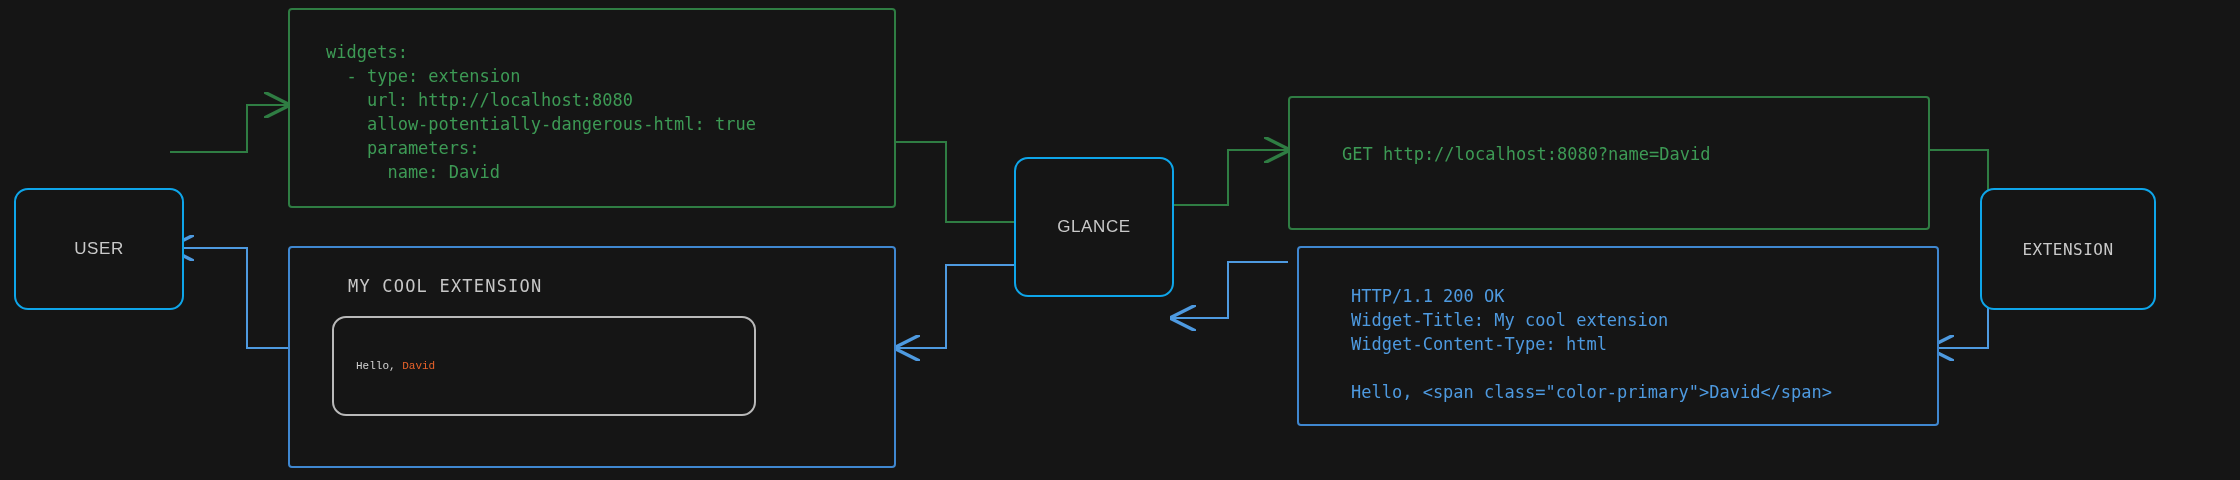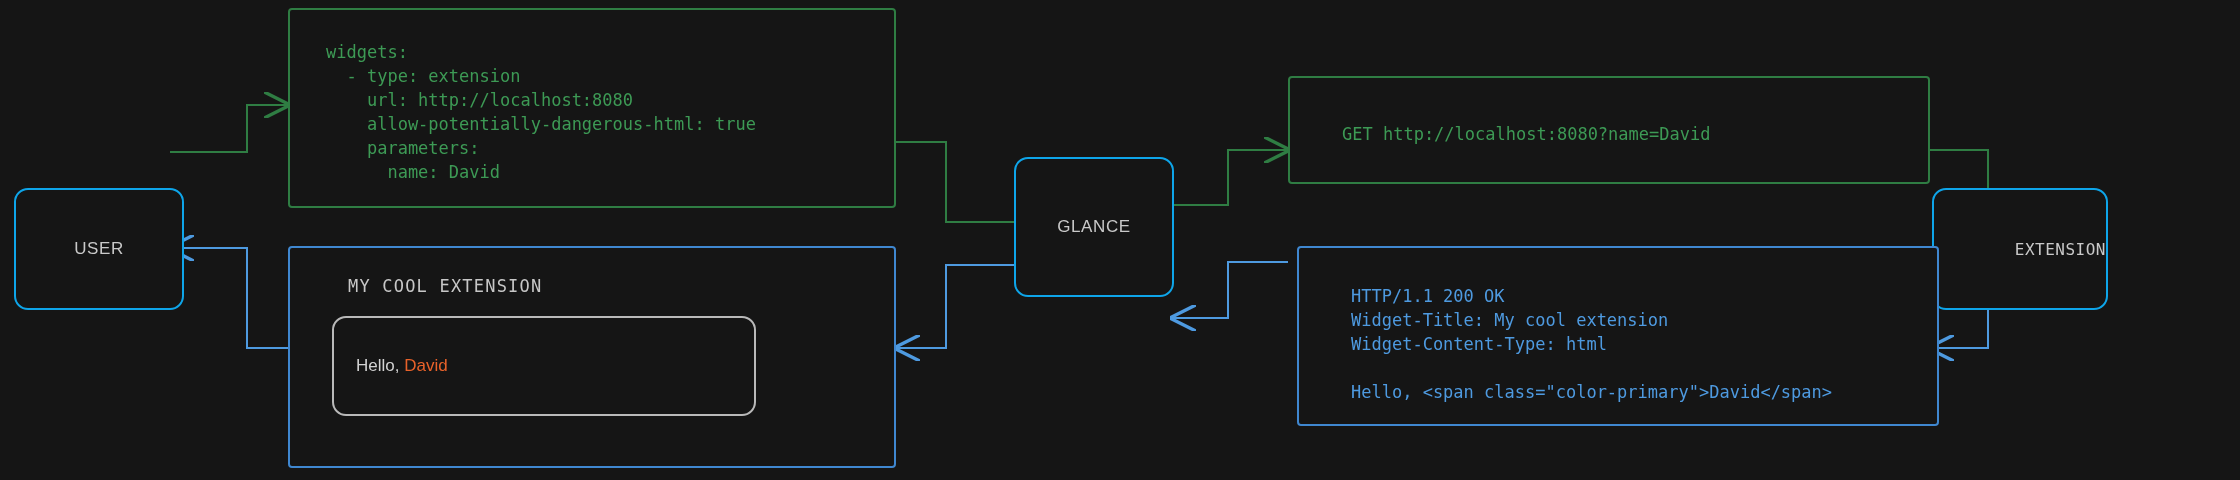--- a/index.html
+++ b/index.html
@@ -55,22 +55,22 @@
     font-size:17px;letter-spacing:1.2px;color:#c7c7c7;
   }
   .widget-inner{
     position:absolute;
     border:2px solid #b9b9b9;
     border-radius:14px;
     box-sizing:border-box;
     display:flex;align-items:center;
   }
   .widget-text{
-    font-family:Liberation Sans, sans-serif;
-    font-size:17px;color:#d2d2d2;white-space:pre;
+    font-family:Liberation Mono, monospace;
+    font-size:11px;color:#d2d2d2;white-space:pre;
   }
   .accent{color:#e8622a;}
 
   svg.wires{position:absolute;left:0;top:0;width:2240px;height:480px;z-index:1;}
 </style>
 </head>
 <body>
 
 <div id="stage">
 
@@ -118,34 +118,34 @@
   </svg>
 
   <div class="node" style="left:14px;top:188px;width:170px;height:122px;">
     <span class="node-label">USER</span>
   </div>
 
   <div class="node" style="left:1014px;top:157px;width:160px;height:140px;">
     <span class="node-label">GLANCE</span>
   </div>
 
-  <div class="node" style="left:1932px;top:188px;width:176px;height:122px;justify-content:flex-end;">
+  <div class="node" style="left:1980px;top:188px;width:176px;height:122px;">
     <span class="node-label mono">EXTENSION</span>
   </div>
 
   <div class="codebox green" style="left:288px;top:8px;width:608px;height:200px;">
     <div class="code green" style="padding:30px 0 0 36px;">widgets:
   - type: extension
     url: http://localhost:8080
     allow-potentially-dangerous-html: true
     parameters:
       name: David</div>
   </div>
 
-  <div class="codebox green" style="left:1288px;top:76px;width:642px;height:108px;">
+  <div class="codebox green" style="left:1288px;top:96px;width:642px;height:134px;">
     <div class="code green" style="padding:44px 0 0 52px;">GET http://localhost:8080?name=David</div>
   </div>
 
   <div class="codebox blue" style="left:1288px;top:246px;width:642px;height:180px;margin-left:9px;">
     <div class="code blue" style="padding:36px 0 0 52px;">HTTP/1.1 200 OK
 Widget-Title: My cool extension
 Widget-Content-Type: html
 
 Hello, &lt;span class="color-primary"&gt;David&lt;/span&gt;</div>
   </div>

